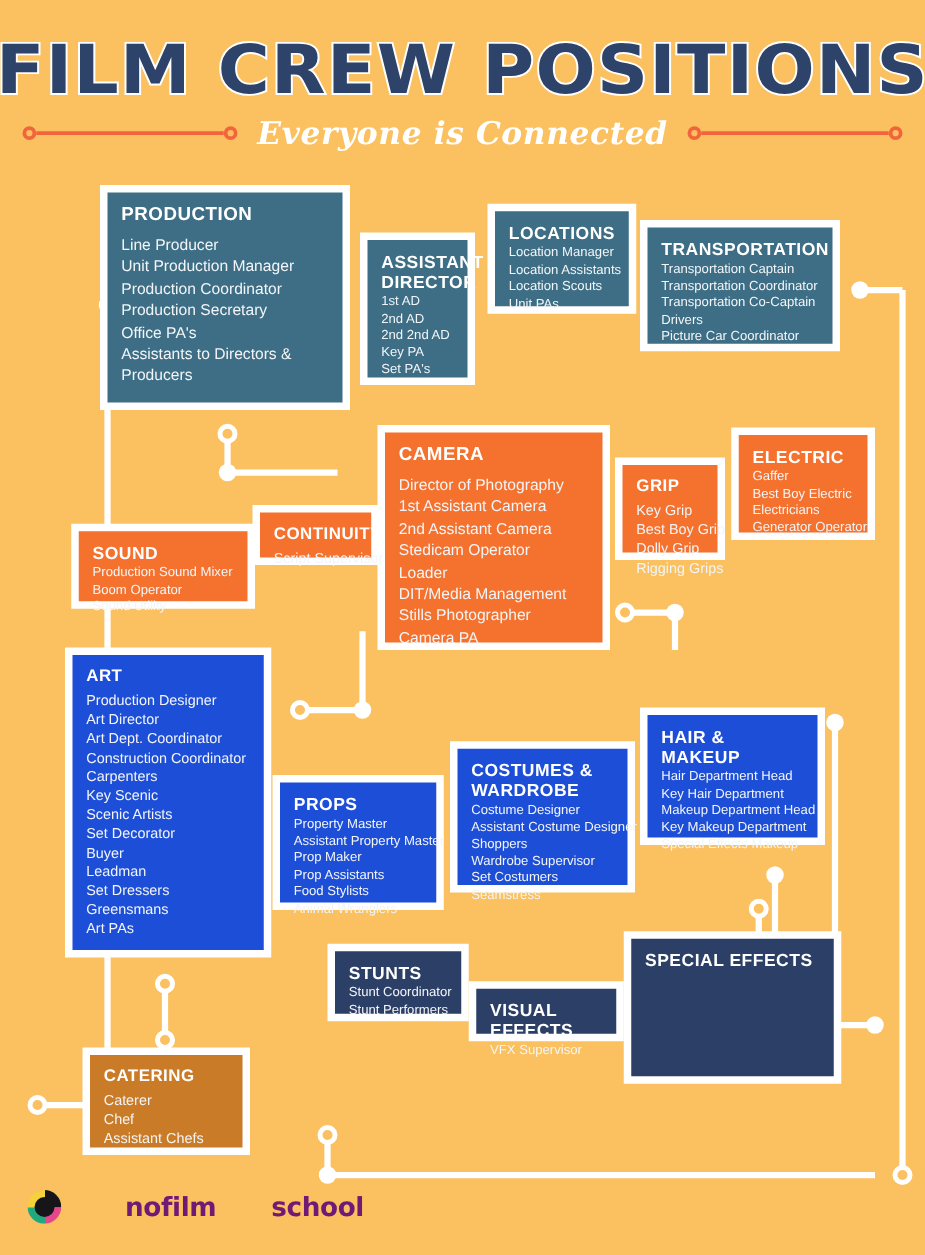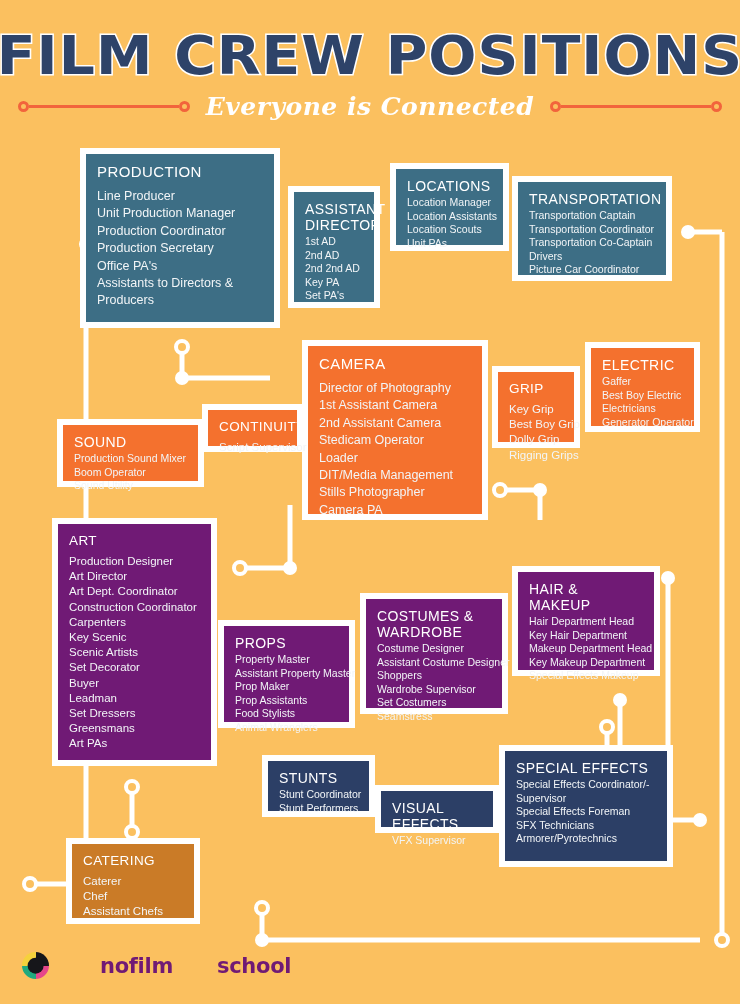--- a/index.html
+++ b/index.html
@@ -57,21 +57,21 @@
     box-sizing:border-box;
   }
   .card > .inner{
     width:100%;height:100%;
     box-sizing:border-box;
     padding:9px 11px 11px 11px;
   }
   .card h3{
     margin:0 0 2px 0;
     font-size:14px;
-    font-weight:normal;
+    font-weight:bold;
     color:#ffffff;
     letter-spacing:0.4px;
     line-height:16px;
     font-family:"Liberation Sans", sans-serif;
   }
   .card ul{
     margin:0;padding:0;list-style:none;
   }
   .card li{
     color:#f2f5f7;
@@ -82,21 +82,21 @@
   }
   
   .big h3{font-size:15px;line-height:18px;margin-bottom:7px;}
   .big li{font-size:12.5px;line-height:17.4px;}
   .med h3{font-size:13.5px;line-height:16px;margin-bottom:5px;}
   .med li{font-size:11.5px;line-height:15.2px;}
 
   
   .c-slate  > .inner{background:#3d6e85;}
   .c-orange > .inner{background:#f4712e;}
-  .c-teal   > .inner{background:#701a75;}
+  .c-teal   > .inner{background:#1d4ed8;}
   .c-navy   > .inner{background:#2c3f66;}
   .c-brown  > .inner{background:#ca7b27;}
 
   
   .logo{position:absolute;left:22px;top:952px;z-index:3;display:flex;align-items:center;gap:7px;}
   .logo-mark{width:27px;height:27px;border-radius:50%;overflow:hidden;position:relative;display:block;}
   .logo-mark i{position:absolute;width:50%;height:50%;display:block;}
   .logo-mark .q1{left:0;top:0;background:#f5d13c;}
   .logo-mark .q2{right:0;top:0;background:#16161a;}
   .logo-mark .q3{left:0;bottom:0;background:#21a97e;}
@@ -386,27 +386,20 @@
       <h3>VISUAL EFFECTS</h3>
       <ul>
           <li>VFX Supervisor</li>
         </ul>
     </div>
   </div>
 
   <div class="card c-navy" style="left:499px;top:745px;width:174px;height:122px;">
     <div class="inner">
       <h3>SPECIAL EFFECTS</h3>
-      <ul>
-          <li>Special Effects Coordinator/-</li>
-          <li>Supervisor</li>
-          <li>Special Effects Foreman</li>
-          <li>SFX Technicians</li>
-          <li>Armorer/Pyrotechnics</li>
-        </ul>
     </div>
   </div>
 
   <div class="card c-brown med" style="left:66px;top:838px;width:134px;height:86px;">
     <div class="inner">
       <h3>CATERING</h3>
       <ul>
           <li>Caterer</li>
           <li>Chef</li>
           <li>Assistant Chefs</li>

